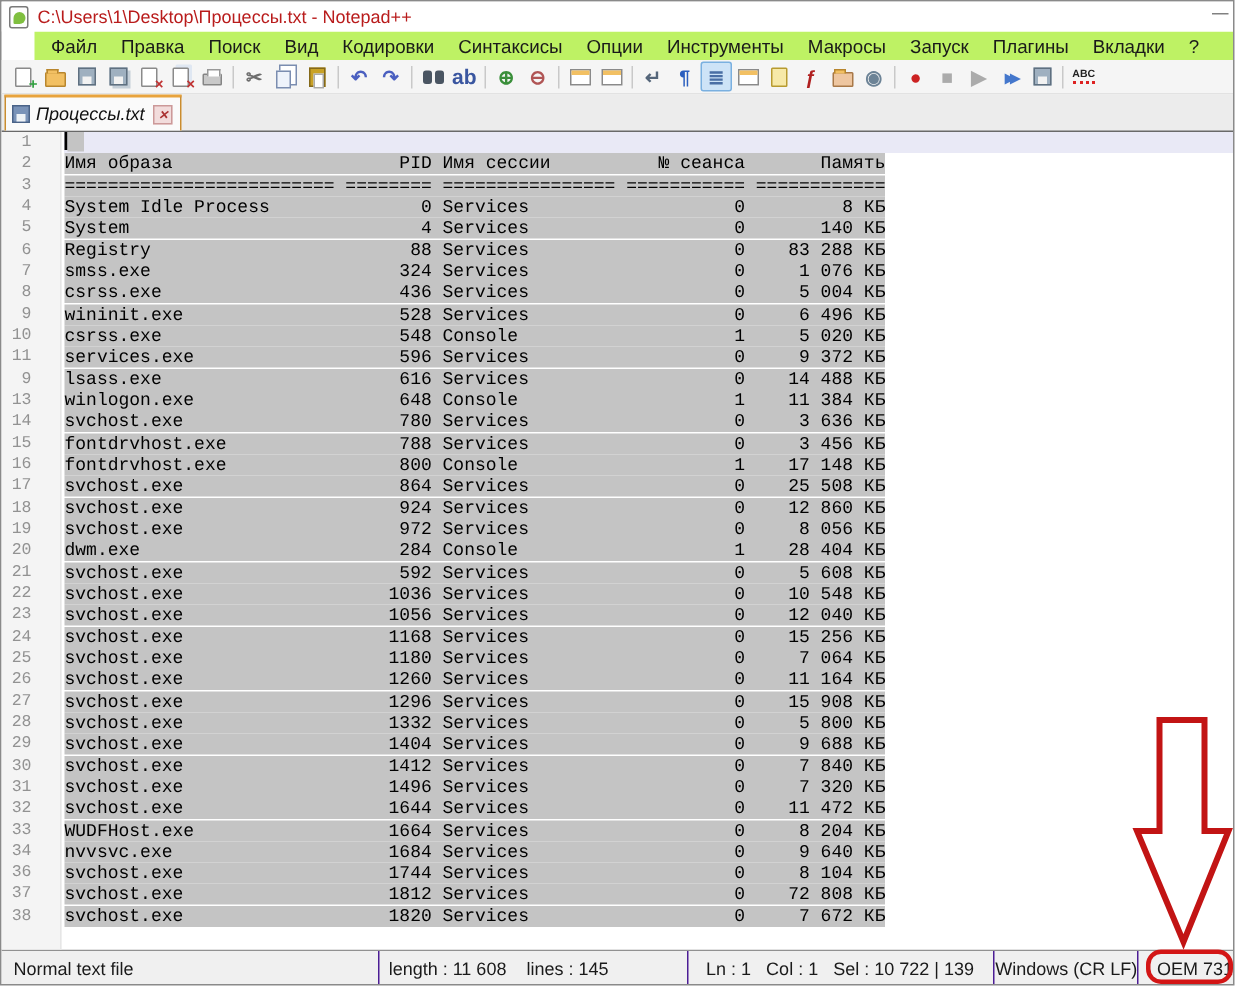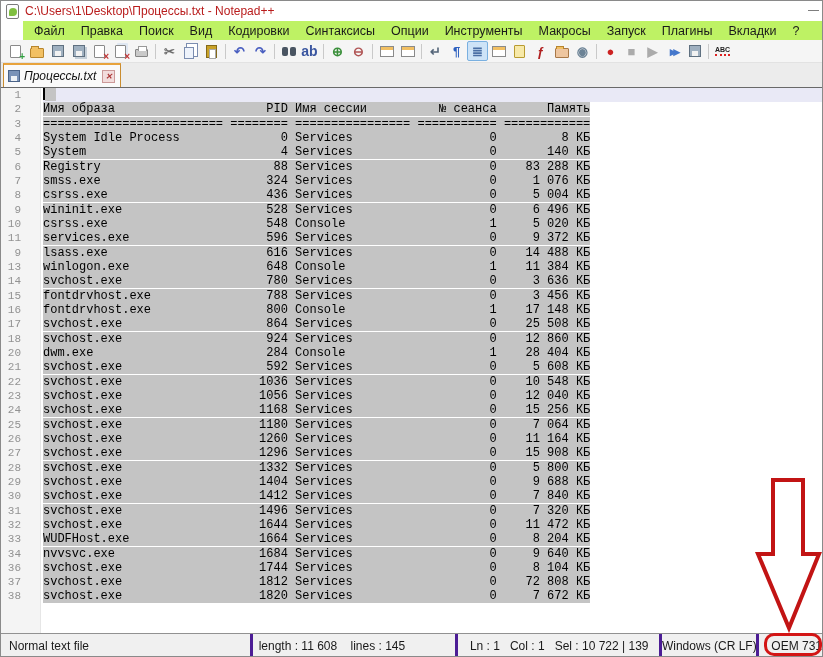--- a/index.html
+++ b/index.html
@@ -65,21 +65,21 @@
   .line .ln { flex:0 0 20px; text-align:right; font-size:11px; color:#929292; }
   .line .sp { flex:0 0 22px; }
   .line .txt { white-space:pre; color:#000; }
   .line .txt .sel { background:#c4c4c4; }
   .line.cur { background:linear-gradient(to right, transparent 42px, #e9e9f6 42px); }
   .caret { display:inline-block; width:2px; height:12px; background:#000; vertical-align:-2px; }
   .selnl { display:inline-block; width:11px; height:13px; background:#c4c4c4; vertical-align:-3px; }
 
   
   #statusbar { height:24px; background:#f0f0f0; border-top:1px solid #919191; display:flex; align-items:center; font-size:12px; color:#1a1a1a; }
-  .seg { height:100%; display:flex; align-items:center; border-right:3px solid #4c1d95; white-space:pre; }
+  .seg { height:100%; display:flex; align-items:center; border-right:1px solid #4c1d95; white-space:pre; }
   #seg-doctype { width:255px; padding-left:8px; }
   #seg-length { width:208px; padding-left:6px; }
   #seg-pos { width:207px; padding-left:12px; }
   #seg-eol { width:97px; justify-content:center; }
   #seg-enc { flex:1; border-right:none; padding-left:12px; }
 
   
   #arrow-overlay { position:absolute; left:0; top:0; width:823px; height:657px; pointer-events:none; z-index:50; }
   #enc-box { position:absolute; left:763px; top:632px; width:58px; height:23px; border:3px solid #d31515; border-radius:10px; z-index:60; pointer-events:none; }
 </style>
@@ -243,20 +243,21 @@
       <div class="line"><span class="ln">9</span><span class="sp"></span><span class="txt"><span class="sel">wininit.exe                    528 Services                   0     6 496 КБ</span></span></div>
       <div class="line"><span class="ln">10</span><span class="sp"></span><span class="txt"><span class="sel">csrss.exe                      548 Console                    1     5 020 КБ</span></span></div>
       <div class="line"><span class="ln">11</span><span class="sp"></span><span class="txt"><span class="sel">services.exe                   596 Services                   0     9 372 КБ</span></span></div>
       <div class="line"><span class="ln">9</span><span class="sp"></span><span class="txt"><span class="sel">lsass.exe                      616 Services                   0    14 488 КБ</span></span></div>
       <div class="line"><span class="ln">13</span><span class="sp"></span><span class="txt"><span class="sel">winlogon.exe                   648 Console                    1    11 384 КБ</span></span></div>
       <div class="line"><span class="ln">14</span><span class="sp"></span><span class="txt"><span class="sel">svchost.exe                    780 Services                   0     3 636 КБ</span></span></div>
       <div class="line"><span class="ln">15</span><span class="sp"></span><span class="txt"><span class="sel">fontdrvhost.exe                788 Services                   0     3 456 КБ</span></span></div>
       <div class="line"><span class="ln">16</span><span class="sp"></span><span class="txt"><span class="sel">fontdrvhost.exe                800 Console                    1    17 148 КБ</span></span></div>
       <div class="line"><span class="ln">17</span><span class="sp"></span><span class="txt"><span class="sel">svchost.exe                    864 Services                   0    25 508 КБ</span></span></div>
       <div class="line"><span class="ln">18</span><span class="sp"></span><span class="txt"><span class="sel">svchost.exe                    924 Services                   0    12 860 КБ</span></span></div>
+      <div class="line"><span class="ln">19</span><span class="sp"></span><span class="txt"><span class="sel">svchost.exe                    972 Services                   0     8 056 КБ</span></span></div>
       <div class="line"><span class="ln">20</span><span class="sp"></span><span class="txt"><span class="sel">dwm.exe                        284 Console                    1    28 404 КБ</span></span></div>
       <div class="line"><span class="ln">21</span><span class="sp"></span><span class="txt"><span class="sel">svchost.exe                    592 Services                   0     5 608 КБ</span></span></div>
       <div class="line"><span class="ln">22</span><span class="sp"></span><span class="txt"><span class="sel">svchost.exe                   1036 Services                   0    10 548 КБ</span></span></div>
       <div class="line"><span class="ln">23</span><span class="sp"></span><span class="txt"><span class="sel">svchost.exe                   1056 Services                   0    12 040 КБ</span></span></div>
       <div class="line"><span class="ln">24</span><span class="sp"></span><span class="txt"><span class="sel">svchost.exe                   1168 Services                   0    15 256 КБ</span></span></div>
       <div class="line"><span class="ln">25</span><span class="sp"></span><span class="txt"><span class="sel">svchost.exe                   1180 Services                   0     7 064 КБ</span></span></div>
       <div class="line"><span class="ln">26</span><span class="sp"></span><span class="txt"><span class="sel">svchost.exe                   1260 Services                   0    11 164 КБ</span></span></div>
       <div class="line"><span class="ln">27</span><span class="sp"></span><span class="txt"><span class="sel">svchost.exe                   1296 Services                   0    15 908 КБ</span></span></div>
       <div class="line"><span class="ln">28</span><span class="sp"></span><span class="txt"><span class="sel">svchost.exe                   1332 Services                   0     5 800 КБ</span></span></div>
       <div class="line"><span class="ln">29</span><span class="sp"></span><span class="txt"><span class="sel">svchost.exe                   1404 Services                   0     9 688 КБ</span></span></div>

